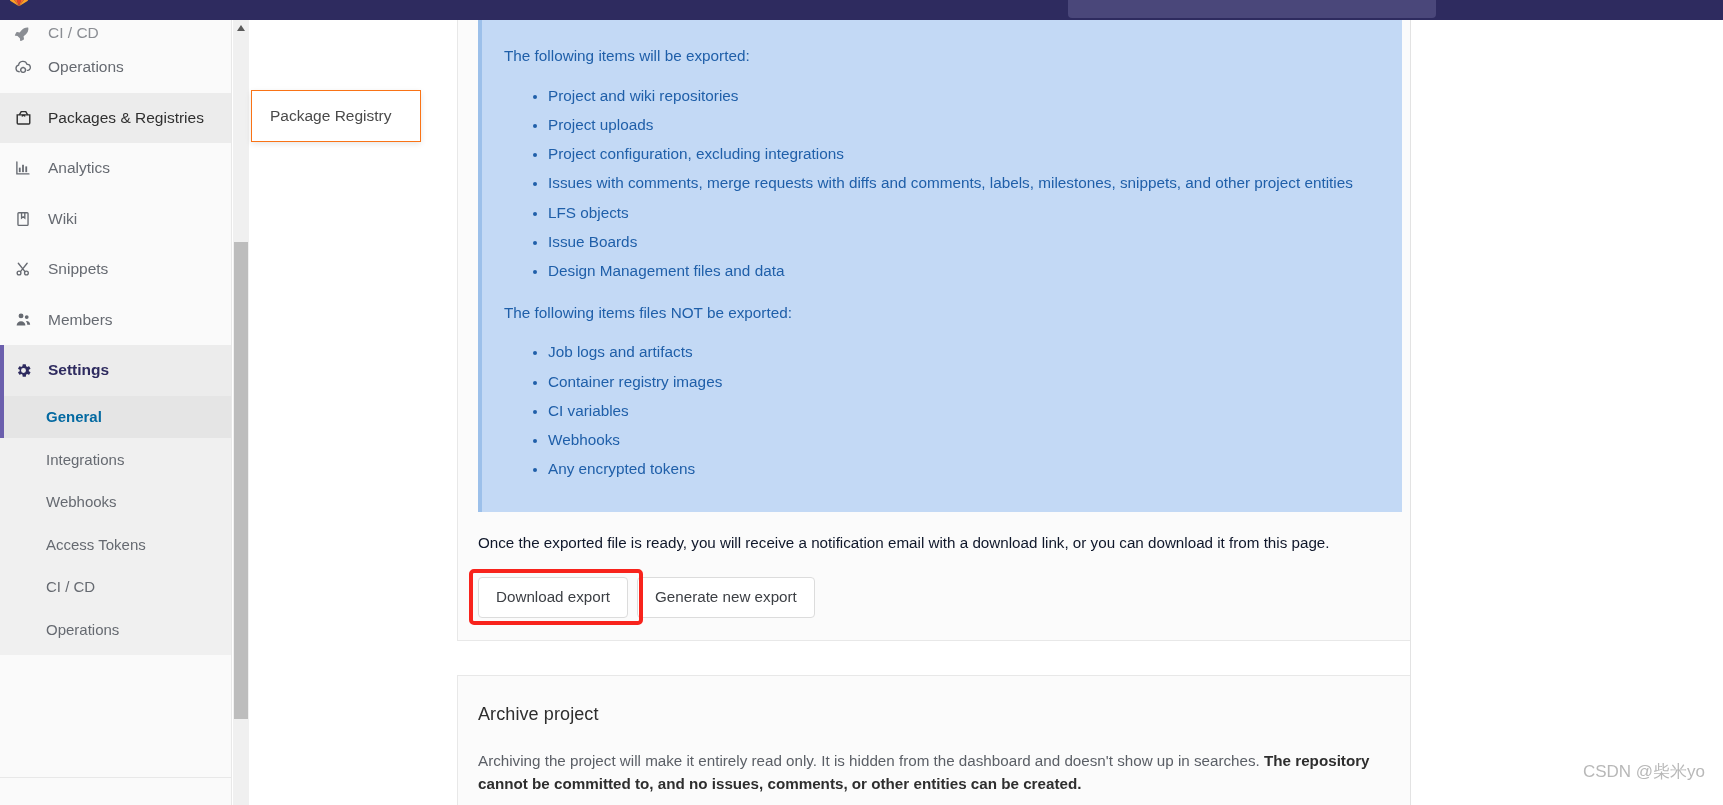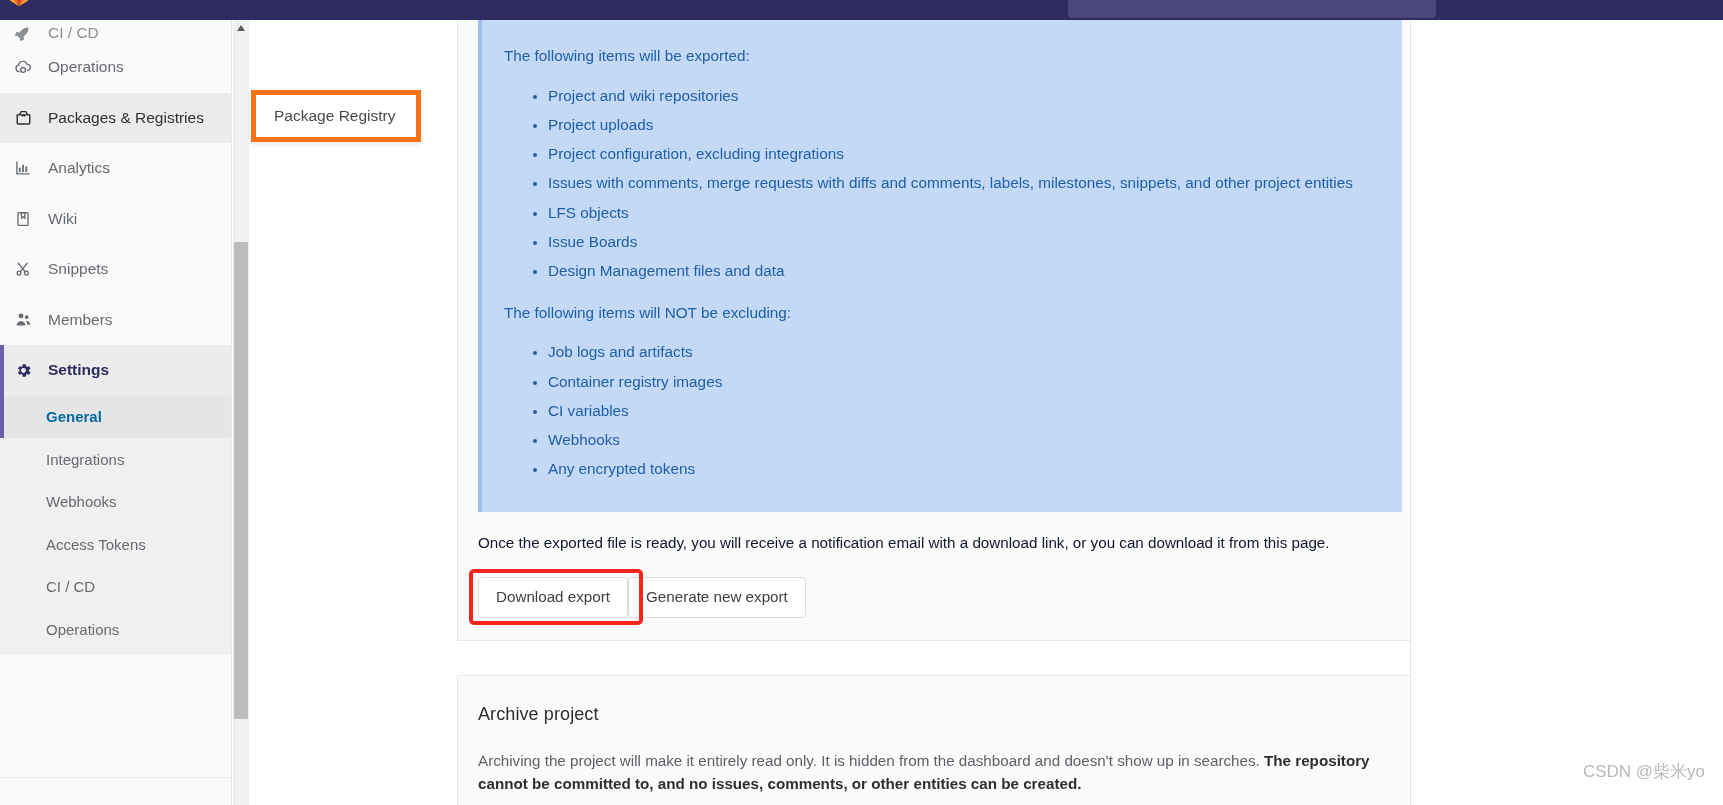--- a/index.html
+++ b/index.html
@@ -82,21 +82,21 @@
   .sidebar-bottom-strip {
     position: absolute; left: 0; bottom: 0; width: 232px; height: 28px;
     background: #fafafa; border-top: 1px solid #e8e8e8;
   }
 
   
   .flyout {
     position: absolute; left: 251px; top: 90px;
     width: 170px; height: 52px;
     background: #ffffff;
-    border: 5px solid #f97316;
+    border: 1px solid #f97316;
     box-shadow: 0 2px 6px rgba(0,0,0,.10);
     display: flex; align-items: center;
     padding-left: 18px;
     font-size: 15.5px; color: #4a4a4a;
     z-index: 30;
     white-space: nowrap;
   }
 
   
   .page-scroll {
@@ -146,21 +146,21 @@
   .alert-blue ul:last-child { margin-bottom: 0; }
   .alert-blue li { margin-bottom: 5.5px; }
   .alert-blue li::marker { font-size: 13px; }
 
   .note-line {
     font-size: 15.2px; color: #0f172a;
     margin-top: 20px; margin-bottom: 22px;
     line-height: 1.5;
   }
 
-  .btn-row { position: relative; display: flex; }
+  .btn-row { position: relative; display: flex; gap: 9px; }
   .btn {
     background: #fff;
     border: 1px solid #dcdcdc;
     border-radius: 4px;
     padding: 9px 17px;
     font-size: 15.2px;
     color: #3c3f44;
     cursor: pointer;
     font-family: "Liberation Sans", sans-serif;
     white-space: nowrap;
@@ -360,21 +360,21 @@
             <p>The following items will be exported:</p>
             <ul>
               <li>Project and wiki repositories</li>
               <li>Project uploads</li>
               <li>Project configuration, excluding integrations</li>
               <li>Issues with comments, merge requests with diffs and comments, labels, milestones, snippets, and other project entities</li>
               <li>LFS objects</li>
               <li>Issue Boards</li>
               <li>Design Management files and data</li>
             </ul>
-            <p>The following items will NOT be excluding:</p>
+            <p>The following items files NOT be exported:</p>
             <ul>
               <li>Job logs and artifacts</li>
               <li>Container registry images</li>
               <li>CI variables</li>
               <li>Webhooks</li>
               <li>Any encrypted tokens</li>
             </ul>
           </div>
 
           <div class="note-line">Once the exported file is ready, you will receive a notification email with a download link, or you can download it from this page.</div>

